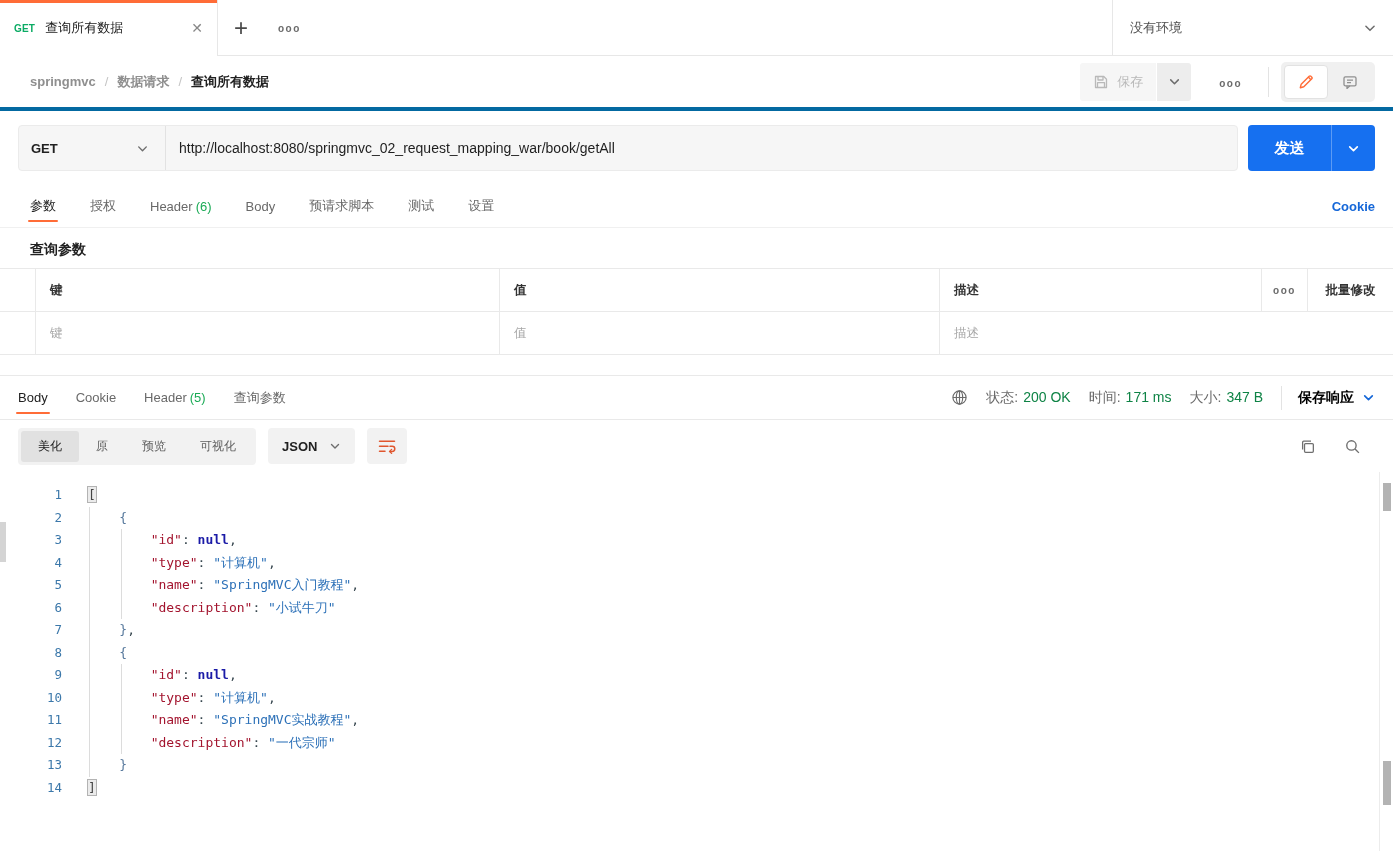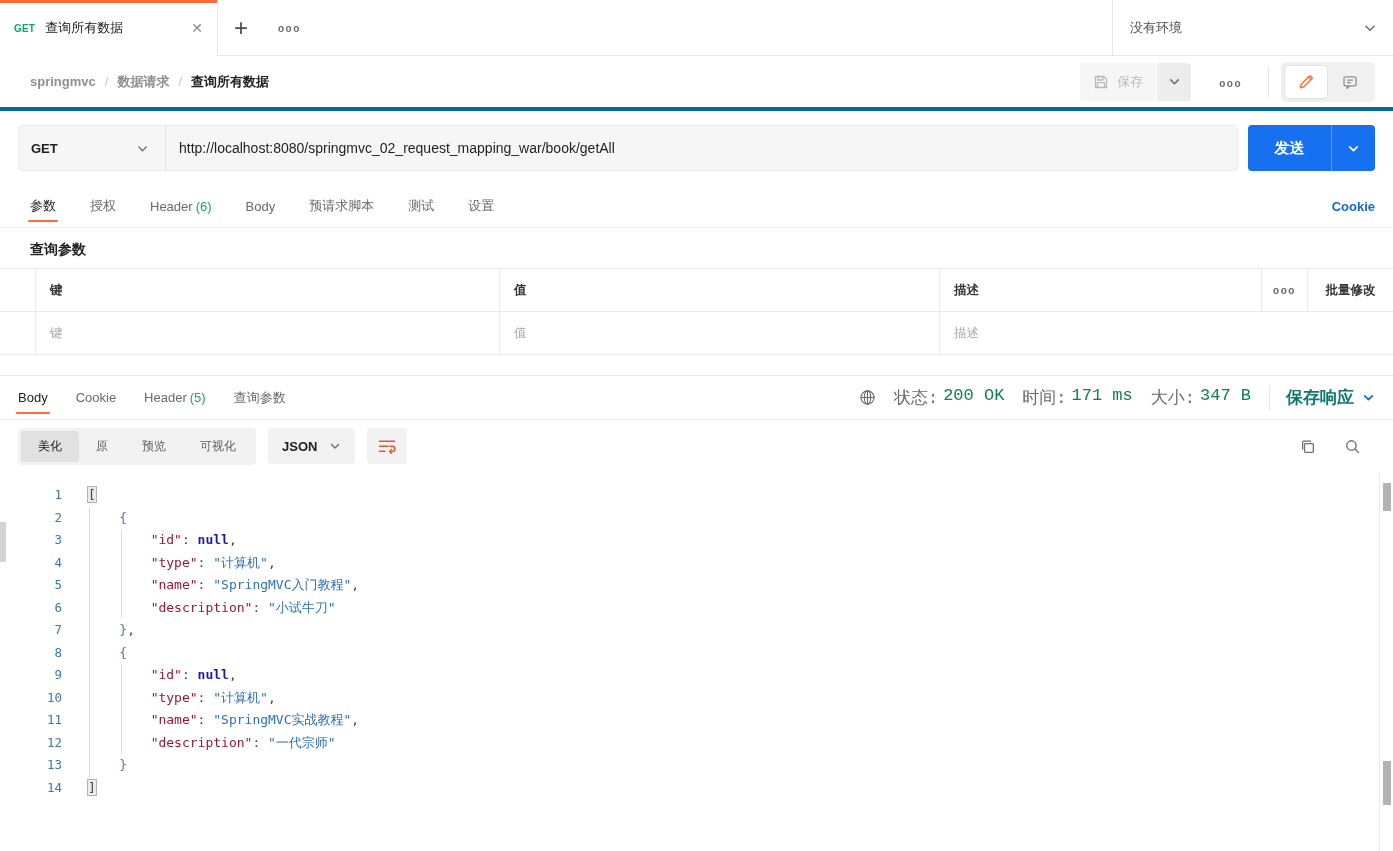--- a/index.html
+++ b/index.html
@@ -83,27 +83,27 @@
   .c-dots  { width:46px; border-left:1px solid #e9e9e9; justify-content:center; flex:none; cursor:pointer; }
   .c-bulk  { width:86px; border-left:1px solid #e9e9e9; justify-content:center; flex:none;
              font-weight:600; color:#212121; cursor:pointer; }
   .head .cell { font-weight:600; color:#333; }
   .ph { color:#a6a6a6; }
 
   
   .resp-header { margin-top:20px; height:45px; border-top:1px solid #e9e9e9; border-bottom:1px solid #e9e9e9;
                  display:flex; align-items:stretch; padding:0 18px; flex:none; }
   .resp-header .tab-strip { gap:28px; }
-  .resp-meta { margin-left:auto; display:flex; align-items:center; font-size:17px;font-family:Liberation Mono, monospace; }
+  .resp-meta { margin-left:auto; display:flex; align-items:center; font-size:14px; }
   .meta-pair { display:flex; gap:5px; margin-left:18px; }
   .meta-label { color:#6b6b6b; }
   .meta-value { color:#0e8345; }
   .meta-div { width:1px; height:24px; background:#e3e3e3; margin:0 0 0 18px; }
   .save-resp { display:flex; align-items:center; gap:8px; margin-left:16px; font-weight:700;
-               color:#0f766e; cursor:pointer;justify-content:space-between; }
+               color:#000000; cursor:pointer;justify-content:space-between; }
   .save-resp .chev { color:#1567d8; }
 
   
   .resp-toolbar { height:52px; display:flex; align-items:center; padding:0 18px; gap:12px; flex:none; }
   .views { display:flex; background:#f2f2f2; border-radius:4px; padding:3px; }
   .view-btn { padding:7px 17px; border-radius:3px; font-size:12px; color:#5f5f5f; cursor:pointer; }
   .view-btn.active { background:#e1e1e1; color:#212121; }
   .json-dd { height:36px; display:flex; align-items:center; gap:12px; padding:0 14px; background:#f2f2f2;
              border-radius:4px; font-size:13px; font-weight:700; cursor:pointer; }
   .wrap-btn { width:40px; height:36px; background:#f2f2f2; border-radius:4px; display:flex;

